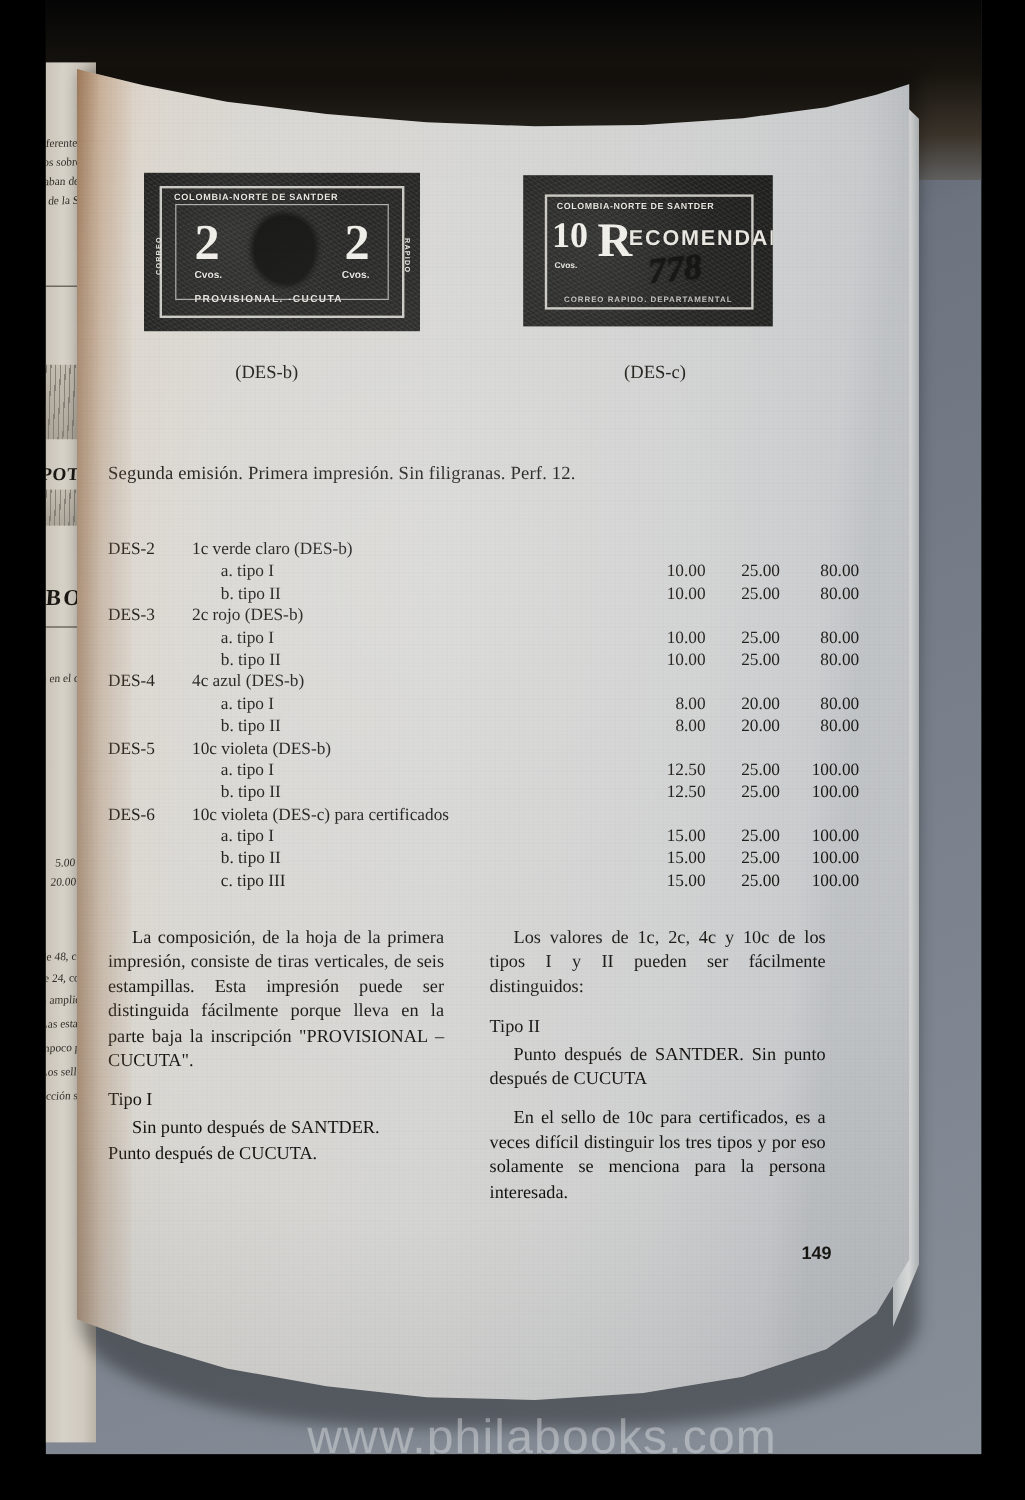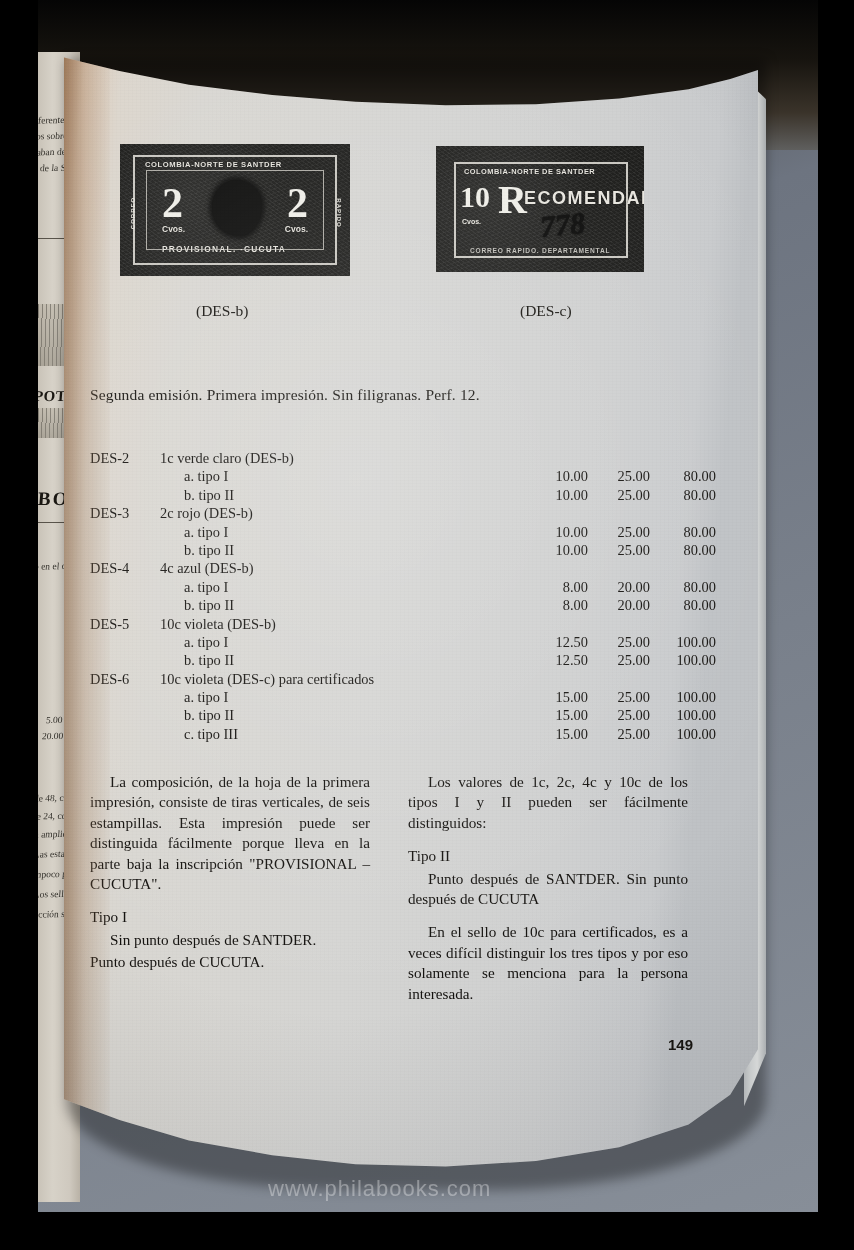--- a/index.html
+++ b/index.html
@@ -309,24 +309,24 @@
     position: absolute;
     font-family: "Liberation Sans", sans-serif;
     font-weight: 700;
     font-size: 15px;
     color: #16140f;
   }
 
   
   .watermark {
     position: absolute;
-    left: 268px;
+    left: 256px;
     top: 1176px;
     font-family: "Liberation Sans", sans-serif;
-    font-size: 22px;
+    font-size: 40px;
     font-weight: 400;
     letter-spacing: 1px;
     color: rgba(255,255,255,.34);
     white-space: nowrap;
     pointer-events: none;
   }
 </style>
 </head>
 <body>
 

